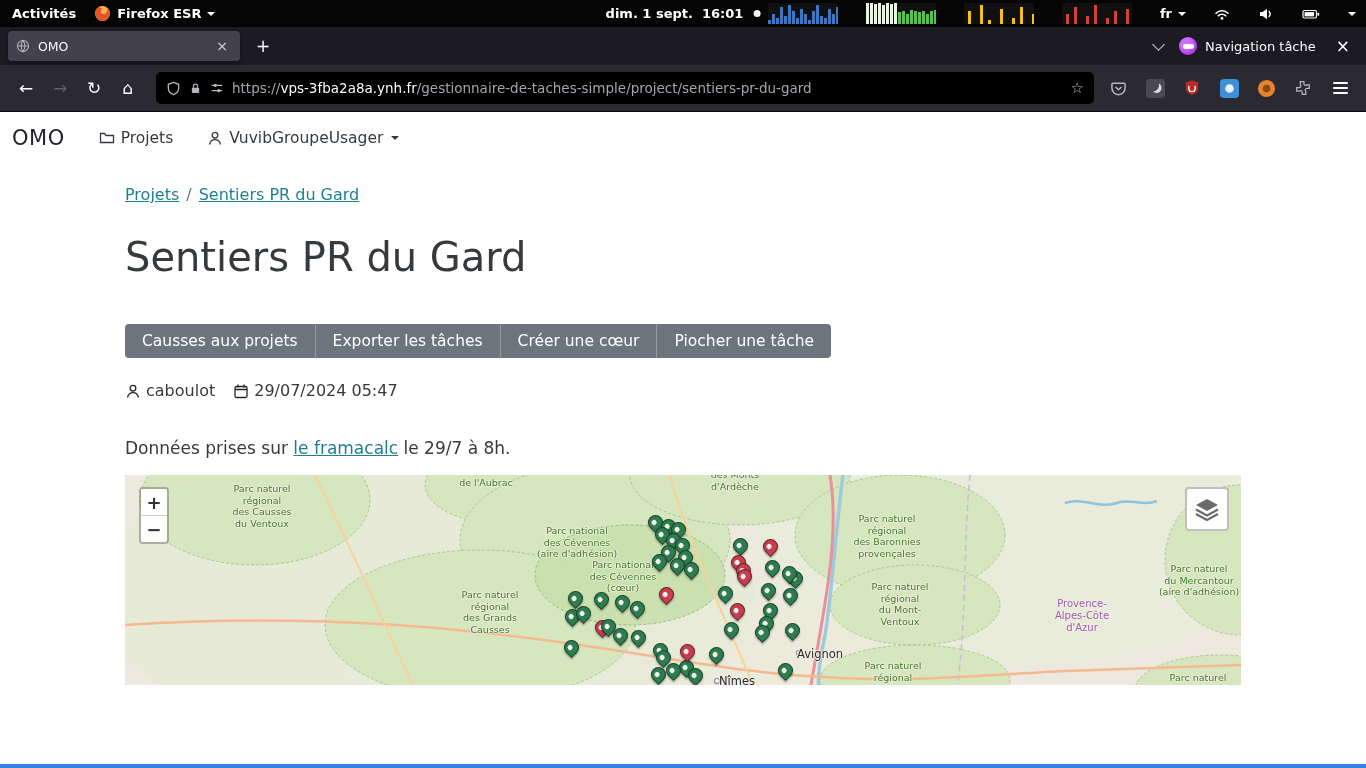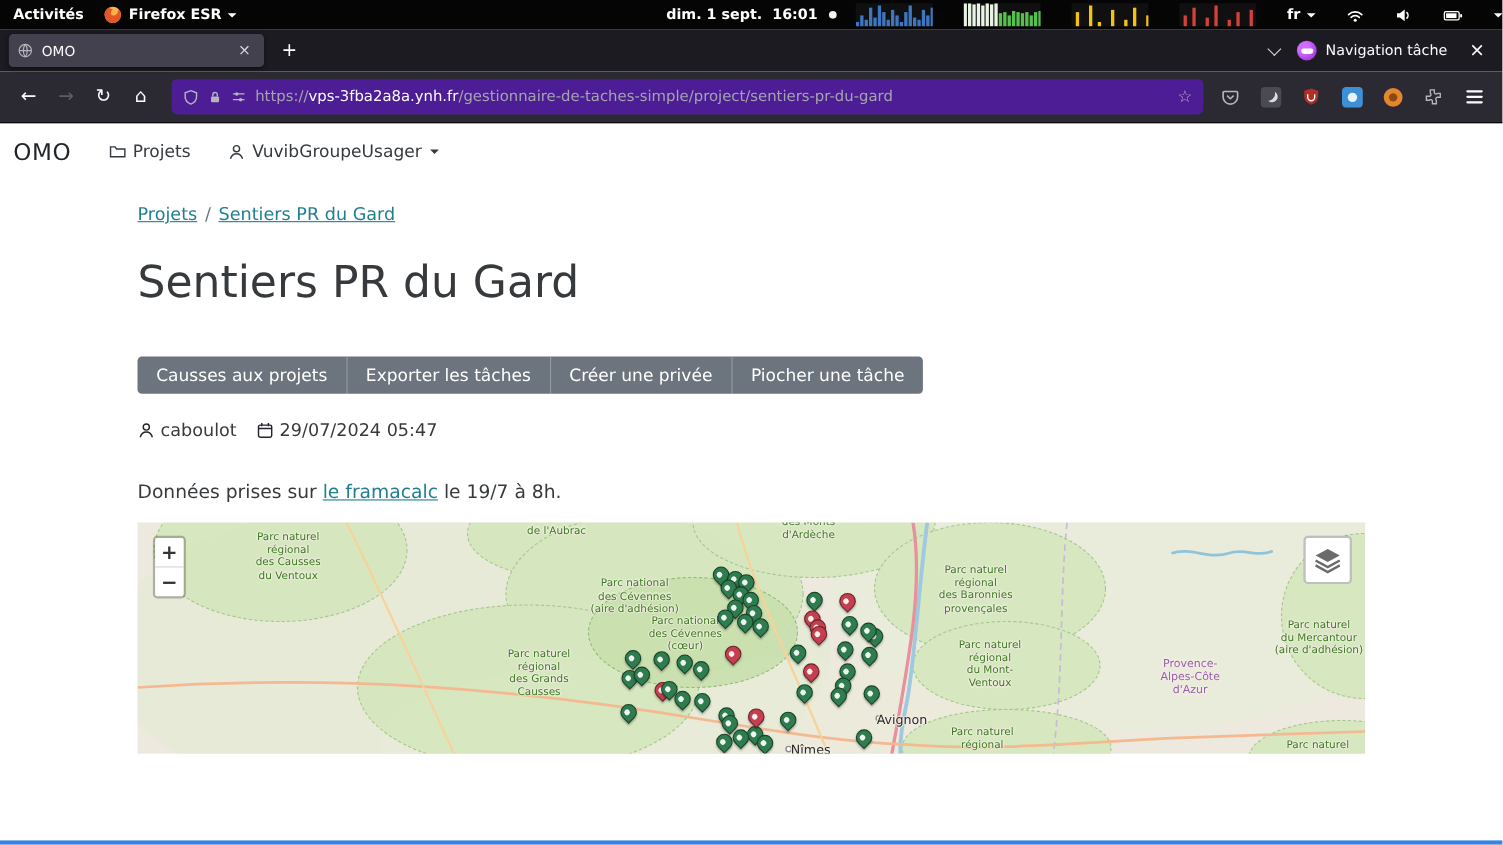--- a/index.html
+++ b/index.html
@@ -8,21 +8,21 @@
   svg{display:block;}
 
   
   .topbar{height:27px;background:#050505;color:#fff;display:flex;align-items:center;
           font-size:13px;font-weight:bold;position:relative;}
   .tb-left{display:flex;align-items:center;gap:18px;padding-left:12px;}
   .tb-item{display:flex;align-items:center;gap:6px;cursor:default;}
   .tb-center{position:absolute;left:50%;transform:translateX(-50%);display:flex;align-items:center;gap:10px;}
   .clock{white-space:pre;}
   .status-dot{width:7px;height:7px;border-radius:50%;background:#f4f4f4;}
-  .tb-right{margin-left:auto;display:flex;align-items:center;gap:28px;}
+  .tb-right{margin-left:auto;display:flex;align-items:center;gap:28px;padding-right:10px;}
   .tb-graph{display:flex;align-items:flex-end;gap:1px;height:21px;width:70px;background:#101010;overflow:hidden;}
   .tb-bar{width:3px;flex:0 0 auto;}
   .caret{width:0;height:0;border:4px solid transparent;border-top-color:#fff;margin-top:4px;}
 
   
   .tabbar{height:38px;background:#1c1b22;display:flex;align-items:center;color:#fbfbfe;}
   .tab{width:216px;height:30px;margin-left:8px;background:#42414d;border-radius:4px;
        display:flex;align-items:center;gap:8px;padding:0 8px;font-size:12.5px;
        box-shadow:0 1px 4px rgba(0,0,0,.5);}
   .tab-title{flex:1;overflow:hidden;white-space:nowrap;}
@@ -37,21 +37,21 @@
            display:flex;align-items:center;justify-content:center;}
   .priv-ic span{display:block;width:11px;height:5px;background:#fff;border-radius:2px 2px 3px 3px;}
   .winclose{font-size:17px;color:#fbfbfe;padding:0 4px;}
 
   
   .navbar{height:46px;background:#2b2a33;display:flex;align-items:center;padding:0 10px;
           border-bottom:1px solid #08080a;}
   .nav-btn{width:32px;height:30px;display:flex;align-items:center;justify-content:center;
            color:#fbfbfe;font-size:17px;border-radius:4px;margin-right:2px;}
   .nav-btn.disabled{color:#5f5e68;}
-  .urlbar{flex:1;height:32px;background:#4c1d95;border-radius:5px;display:flex;align-items:center;
+  .urlbar{flex:1;height:32px;background:#000000;border-radius:5px;display:flex;align-items:center;
           margin:0 10px;padding:0 10px;gap:8px;min-width:0;}
   .url-text{flex:1;font-size:13.5px;color:#a5a4ad;white-space:nowrap;overflow:hidden;}
   .url-domain{color:#fbfbfe;}
   .star{color:#b6b5be;font-size:15px;}
   .nav-icons{display:flex;align-items:center;gap:9px;padding-right:2px;}
   .nav-ic{width:28px;height:28px;display:flex;align-items:center;justify-content:center;border-radius:4px;}
   .burger{display:flex;flex-direction:column;gap:3px;}
   .burger div{width:15px;height:1.8px;background:#fbfbfe;border-radius:1px;}
 
   
@@ -352,21 +352,21 @@
 
   <div class="breadcrumb">
     <a>Projets</a><span class="sep">/</span><a>Sentiers PR du Gard</a>
   </div>
 
   <h1 class="ptitle">Sentiers PR du Gard</h1>
 
   <div class="btn-toolbar">
     <button>Causses aux projets</button>
     <button>Exporter les tâches</button>
-    <button>Créer une privée</button>
+    <button>Créer une cœur</button>
     <button>Piocher une tâche</button>
   </div>
 
   <div class="meta">
     <span>
       <svg width="16" height="16" viewBox="0 0 16 16" fill="none" stroke="#212529" stroke-width="1.3">
         <circle cx="8" cy="5.2" r="2.8"></circle>
           <path d="M2.5 14.5c.8-3.2 2.9-4.8 5.5-4.8s4.7 1.6 5.5 4.8"></path>
       </svg>
     </span>
@@ -377,21 +377,21 @@
         <rect x="2" y="3.5" width="12" height="11" rx="1.5"></rect>
           <path d="M2 6.5h12M5 1.5v3M11 1.5v3"></path>
       </svg>
     </span>
     <span>29/07/2024 05:47</span>
   </div>
 
   <div class="desc">
     <span>Données prises sur</span>
     <a class="desc-link">le framacalc</a>
-    <span>le 19/7 à 8h.</span>
+    <span>le 29/7 à 8h.</span>
   </div>
 
 
   <div class="map">
     <svg width="1116" height="215" viewBox="0 0 1116 215" style="position:absolute;left:0;top:0;" preserveAspectRatio="none">
       <rect width="1116" height="215" fill="#ede9df"></rect>
       <ellipse cx="300" cy="120" rx="330" ry="150" fill="#e2ebd2" opacity=".65"></ellipse>
       <ellipse cx="900" cy="60" rx="270" ry="130" fill="#e7eed9" opacity=".6"></ellipse>
       <ellipse cx="520" cy="200" rx="300" ry="80" fill="#e9ecd8" opacity=".5"></ellipse>
       <g fill="#d4e6bc" stroke="#9bc383" stroke-width="1" stroke-dasharray="3 2" opacity=".88">
@@ -418,21 +418,21 @@
       <circle cx="674" cy="178" r="2.5" fill="#fff" stroke="#888" stroke-width="1.2"></circle>
       <circle cx="592" cy="206" r="2.5" fill="#fff" stroke="#888" stroke-width="1.2"></circle>
     </svg>
     <div style="position:absolute;inset:0;">
         <div class="map-label park" style="left: 137px; top: 8px;">
           <div>Parc naturel</div>
           <div>régional</div>
           <div>des Causses</div>
           <div>du Ventoux</div>
         </div>
-        <div class="map-label park" style="left: 381px; top: 2px;">
+        <div class="map-label park" style="left: 361px; top: 2px;">
           <div>de l'Aubrac</div>
         </div>
         <div class="map-label park" style="left: 452px; top: 50px;">
           <div>Parc national</div>
           <div>des Cévennes</div>
           <div>(aire d'adhésion)</div>
         </div>
         <div class="map-label park" style="left: 498px; top: 84px;">
           <div>Parc national</div>
           <div>des Cévennes</div>

